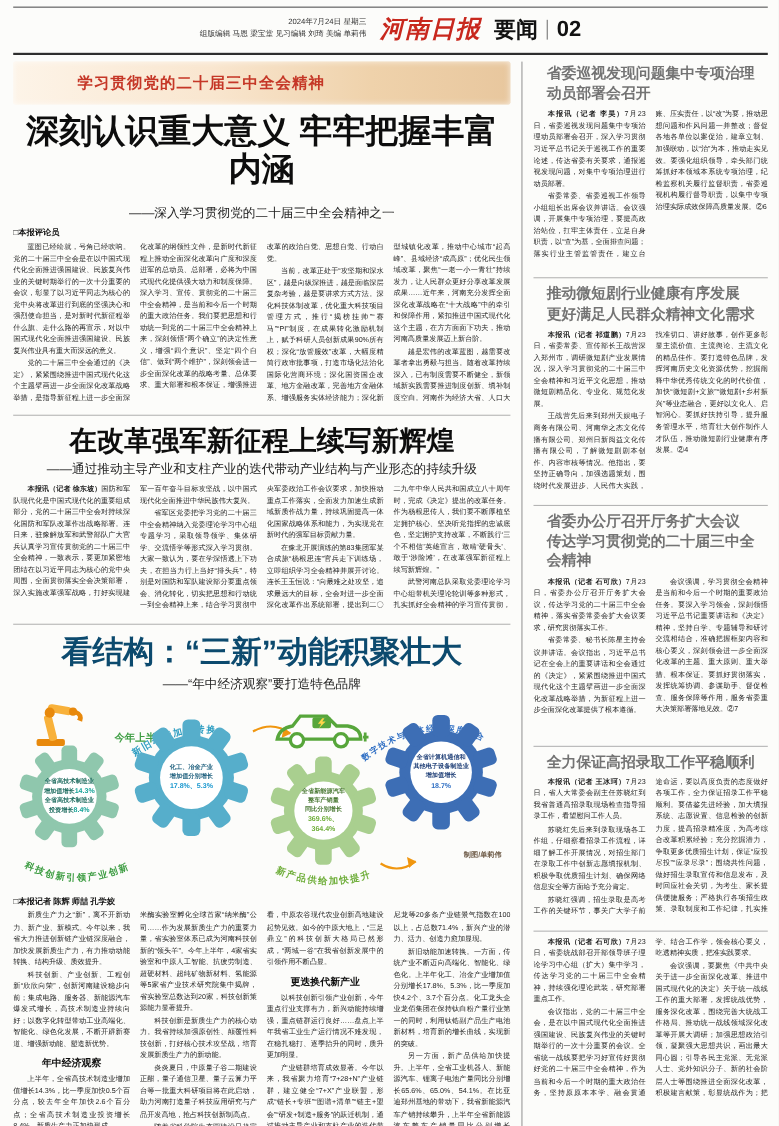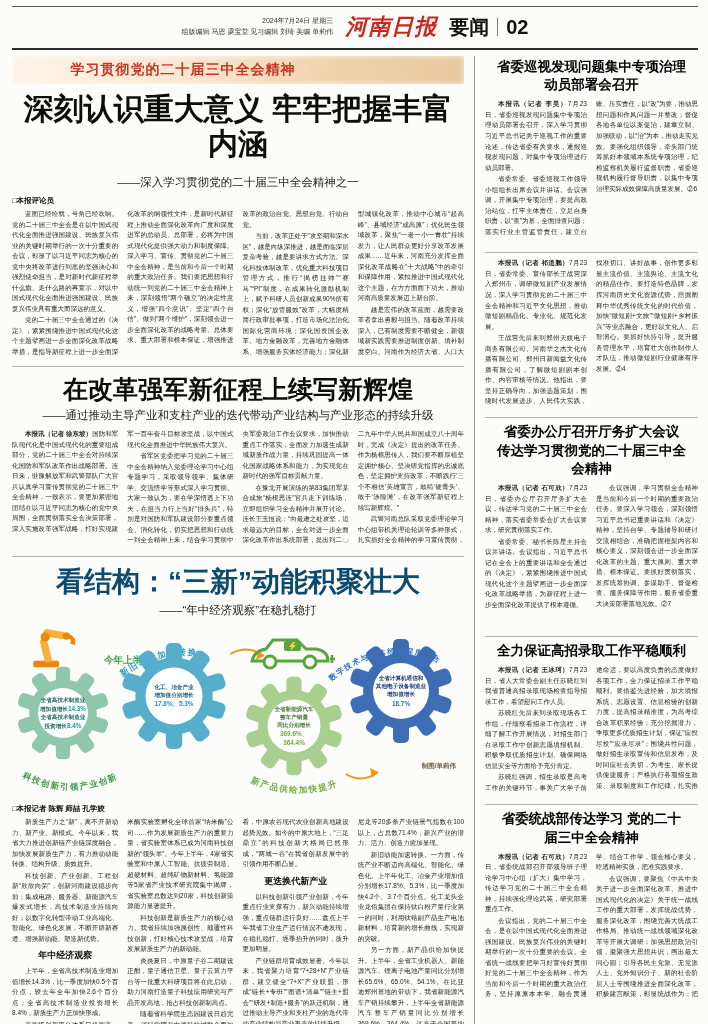--- a/index.html
+++ b/index.html
@@ -9,39 +9,39 @@
   .page-header{border-top:1px solid #555;border-bottom:2px solid #2e2e2e;padding:5px 0 6px;display:flex;align-items:center;justify-content:center;gap:12px;}
   .hdr-meta{text-align:right;font-size:7px;line-height:1.55;color:#333;}
   .masthead{color:#c8281e;font-size:22px;font-weight:bold;font-style:italic;font-family:"Liberation Serif",serif;letter-spacing:1px;}
   .section-page{display:flex;align-items:center;gap:8px;font-size:20px;font-weight:bold;color:#111;}
   .section-page .vbar{width:1px;height:18px;background:#777;}
   
   .main{display:flex;margin-top:6px;}
   .col-left{width:452px;}
   .col-right{width:222px;margin-left:10px;padding-left:10px;border-left:1px solid #999;}
   
-  .banner{height:28px;border-radius:2px;background:linear-gradient(90deg,#fdf4e8 0%,#f9e6cf 40%,#efd2ab 72%,#e8c79e 100%);display:flex;align-items:center;justify-content:center;padding-right:110px;box-shadow:inset 0 0 6px rgba(255,255,255,.7);}
+  .banner{height:39px;border-radius:2px;background:linear-gradient(90deg,#fdf4e8 0%,#f9e6cf 40%,#efd2ab 72%,#e8c79e 100%);display:flex;align-items:center;justify-content:center;padding-right:110px;box-shadow:inset 0 0 6px rgba(255,255,255,.7);}
   .banner span{font-size:14px;font-weight:bold;color:#c53727;letter-spacing:1px;}
   
   h1.lead-title{margin:8px 0 14px;font-size:30px;line-height:1.15;text-align:center;letter-spacing:0;color:#0d0d0d;}
   .sub-title{text-align:center;font-size:11.5px;color:#222;margin:2px 0 6px;}
   h2.mid-title{margin:6px 0 2px;font-size:25px;text-align:center;color:#0d0d0d;}
   h2.eco-title{margin:6px 0 2px;font-size:28px;text-align:center;color:#0c4a6e;}
   .byline-sq{font-size:7.5px;font-weight:bold;margin:2px 0 3px;color:#111;font-family:Liberation Serif, serif;}
   
   .flow{column-gap:9px;column-fill:auto;text-align:justify;overflow:hidden;}
   .flow4{column-count:4;}
   .flow2{column-count:2;}
   .para{font-size:6.5px;line-height:1.62;text-indent:2em;margin:0 0 1px;color:#1d1d1d;}
   .para b{font-weight:bold;}
   .plist{display:contents;}
   h4.subhead{column-span:none;text-align:center;font-size:9px;margin:5px 0 4px;color:#0d0d0d;}
   .hrule{border:none;border-top:1px solid #b5b5b5;margin:7px 0 5px;}
   
-  .r-title{font-size:13.5px;font-weight:bold;line-height:1.35;margin:2px 12px 5px;color:#000000;text-align:center;}
+  .r-title{font-size:13.5px;font-weight:bold;line-height:1.35;margin:2px 12px 5px;color:#737373;}
   
   .graphic{position:relative;width:452px;height:178px;margin:4px 0 2px;overflow:hidden;}
   .gear{position:absolute;}
   .gear svg{display:block;width:100%;height:100%;}
   .gear-text{position:absolute;inset:24% 20%;display:flex;flex-direction:column;align-items:center;justify-content:center;text-align:center;font-size:5.6px;line-height:1.45;font-weight:bold;}
   .g1 .gear-text{color:#1d6b5e;} .g1 .val{color:#17a398;}
   .g2 .gear-text{color:#1e5f7d;} .g2 .val{color:#1897cf;}
   .g3 .gear-text{color:#4b7a35;} .g3 .val{color:#6fae3a;}
   .g4 .gear-text{color:#1f3f77;} .g4 .val{color:#2f6fc4;}
   .val{font-weight:bold;font-size:6.4px;}
@@ -89,21 +89,21 @@
       <h2 class="mid-title">在改革强军新征程上续写新辉煌</h2>
       <div class="sub-title">——通过推动主导产业和支柱产业的迭代带动产业结构与产业形态的持续升级</div>
       <div class="flow flow4" style="height:120px;">
         <p class="para"><b>本报讯（记者 徐东坡）</b><span>国防和军队现代化是中国式现代化的重要组成部分，党的二十届三中全会对持续深化国防和军队改革作出战略部署。连日来，驻豫解放军和武警部队广大官兵认真学习宣传贯彻党的二十届三中全会精神，一致表示，要更加紧密地团结在以习近平同志为核心的党中央周围，全面贯彻落实全会决策部署，深入实施改革强军战略，打好实现建军一百年奋斗目标攻坚战，以中国式现代化全面推进中华民族伟大复兴。</span></p>
         <div class="plist"><p class="para">省军区党委把学习党的二十届三中全会精神纳入党委理论学习中心组专题学习，采取领导领学、集体研学、交流悟学等形式深入学习贯彻。大家一致认为，要在学深悟透上下功夫，在担当力行上当好“排头兵”，特别是对国防和军队建设部分要重点领会、消化转化，切实把思想和行动统一到全会精神上来，结合学习贯彻中央军委政治工作会议要求，加快推动重点工作落实，全面发力加速生成新域新质作战力量，持续巩固提高一体化国家战略体系和能力，为实现党在新时代的强军目标贡献力量。</p><p class="para">在豫北开展演练的第83集团军某合成旅“杨根思连”官兵走下训练场，立即组织学习全会精神并展开讨论。连长王玉恒说：“向最难之处攻坚，追求最远大的目标，全会对进一步全面深化改革作出系统部署，提出到二〇二九年中华人民共和国成立八十周年时，完成《决定》提出的改革任务。作为杨根思传人，我们要不断厚植坚定拥护核心、坚决听党指挥的忠诚底色，坚定拥护支持改革，不断践行‘三个不相信’英雄宣言，敢啃‘硬骨头’、敢于‘涉险滩’，在改革强军新征程上续写新辉煌。”</p><p class="para">武警河南总队采取党委理论学习中心组带机关理论轮训等多种形式，扎实抓好全会精神的学习宣传贯彻，坚决把思想和行动统一到党中央、中央军委和上级决策部署上来。武警河南总队干部白寒表示，全会围绕进一步全面深化改革、推进中国式现代化作出系统部署，广大官兵要深入学习领会全会精神，不断坚定全面深化改革的信心决心，牢牢把握改革强军方向，把进一步全面深化改革的战略部署落到实处，聚力研战谋战，持续掀起实战化练兵热潮，聚力提升胜战本领，在新时代改革强军之路上奋勇前行。</p></div>
       </div>
 
       <hr class="hrule">
 
       <h2 class="eco-title">看结构：“三新”动能积聚壮大</h2>
-      <div class="sub-title">——“年中经济观察”在稳扎稳打</div>
+      <div class="sub-title">——“年中经济观察”要打造特色品牌</div>
 
       <div class="graphic">
 
         <svg class="overlay-svg" width="452" height="178" viewBox="0 0 452 178">
           <defs>
             <path id="arcA" d="M 104 58 Q 166 8 230 50" fill="none"></path>
             <path id="arcB" d="M 8 152 Q 62 182 122 146" fill="none"></path>
             <path id="arcC" d="M 234 156 Q 292 184 352 150" fill="none"></path>
             <path id="arcD" d="M 318 58 Q 384 4 450 52" fill="none"></path>
           </defs>
@@ -262,41 +262,41 @@
 
     <div class="col-right">
 
       <h3 class="r-title">省委巡视发现问题集中专项治理动员部署会召开</h3>
       <div class="flow flow2" style="height:146px;">
         <p class="para"><b>本报讯（记者 李昊）</b><span>7月23日，省委巡视发现问题集中专项治理动员部署会召开，深入学习贯彻习近平总书记关于巡视工作的重要论述，传达省委有关要求，通报巡视发现问题，对集中专项治理进行动员部署。</span></p>
         <div class="plist"><p class="para">省委常委、省委巡视工作领导小组组长出席会议并讲话。会议强调，开展集中专项治理，要提高政治站位，扛牢主体责任，立足自身职责，以“查”为基，全面排查问题；落实行业主管监管责任，建立台账、压实责任，以“改”为要，推动思想问题和作风问题一并整改；督促各地各单位以案促治，建章立制、加强联动，以“治”为本，推动走实见效。要强化组织领导，牵头部门统筹抓好本领域本系统专项治理，纪检监察机关履行监督职责，省委巡视机构履行督导职责，以集中专项治理实际成效保障高质量发展。②6</p></div>
       </div>
       <hr class="hrule">
 
+      <h3 class="r-title">推动微短剧行业健康有序发展 更好满足人民群众精神文化需求</h3>
       <div class="flow flow2" style="height:152px;">
         <p class="para"><b>本报讯（记者 祁道鹏）</b><span>7月23日，省委常委、宣传部长王战营深入郑州市，调研微短剧产业发展情况，深入学习贯彻党的二十届三中全会精神和习近平文化思想，推动微短剧精品化、专业化、规范化发展。</span></p>
         <div class="plist"><p class="para">王战营先后来到郑州天娱电子商务有限公司、河南华之杰文化传播有限公司、郑州日新阅益文化传播有限公司，了解微短剧剧本创作、内容审核等情况。他指出，要坚持正确导向，加强选题策划，围绕时代发展进步、人民伟大实践，找准切口、讲好故事，创作更多彰显主流价值、主流舆论、主流文化的精品佳作。要打造特色品牌，发挥河南历史文化资源优势，挖掘阐释中华优秀传统文化的时代价值，加快“微短剧+文旅”“微短剧+乡村振兴”等业态融合，更好以文化人、启智润心。要抓好扶持引导，提升服务管理水平，培育壮大创作制作人才队伍，推动微短剧行业健康有序发展。②4</p></div>
       </div>
       <hr class="hrule">
 
       <h3 class="r-title">省委办公厅召开厅务扩大会议 传达学习贯彻党的二十届三中全会精神</h3>
       <div class="flow flow2" style="height:146px;">
         <p class="para"><b>本报讯（记者 石可欣）</b><span>7月23日，省委办公厅召开厅务扩大会议，传达学习党的二十届三中全会精神，落实省委常委会扩大会议要求，研究贯彻落实工作。</span></p>
         <div class="plist"><p class="para">省委常委、秘书长陈星主持会议并讲话。会议指出，习近平总书记在全会上的重要讲话和全会通过的《决定》，紧紧围绕推进中国式现代化这个主题擘画进一步全面深化改革战略举措，为新征程上进一步全面深化改革提供了根本遵循。</p><p class="para">会议强调，学习贯彻全会精神是当前和今后一个时期的重要政治任务。要深入学习领会，深刻领悟习近平总书记重要讲话和《决定》精神，坚持自学、专题辅导和研讨交流相结合，准确把握框架内容和核心要义，深刻领会进一步全面深化改革的主题、重大原则、重大举措、根本保证。要抓好贯彻落实，发挥统筹协调、参谋助手、督促检查、服务保障等作用，服务省委重大决策部署落地见效。②7</p></div>
       </div>
       <hr class="hrule">
 
       <h3 class="r-title">全力保证高招录取工作平稳顺利</h3>
       <div class="flow flow2" style="height:132px;">
         <p class="para"><b>本报讯（记者 王冰珂）</b><span>7月23日，省人大常委会副主任苏晓红到我省普通高招录取现场检查指导招录工作，看望慰问工作人员。</span></p>
         <div class="plist"><p class="para">苏晓红先后来到录取现场各工作组，仔细察看招录工作流程，详细了解工作开展情况，对招生部门在录取工作中创新志愿填报机制、积极争取优质招生计划、确保网络信息安全等方面给予充分肯定。</p><p class="para">苏晓红强调，招生录取是高考工作的关键环节，事关广大学子前途命运，要以高度负责的态度做好各项工作，全力保证招录工作平稳顺利。要借鉴先进经验，加大填报系统、志愿设置、信息检验的创新力度，提高招录精准度，为高考综合改革积累经验；充分挖掘潜力，争取更多优质招生计划，保证“应投尽投”“应录尽录”；围绕共性问题，做好招生录取宣传和信息发布，及时回应社会关切，为考生、家长提供便捷服务；严格执行各项招生政策、录取制度和工作纪律，扎实推进“阳光招生”，捍卫高招公平公正。②7</p></div>
       </div>
       <hr class="hrule">
 
-      <h3 class="r-title">省委统战部传达学习 党的二十届三中全会精神</h3>
       <div class="flow flow2" style="height:150px;">
         <p class="para"><b>本报讯（记者 石可欣）</b><span>7月23日，省委统战部召开部领导班子理论学习中心组（扩大）集中学习，传达学习党的二十届三中全会精神，持续强化理论武装，研究部署重点工作。</span></p>
         <div class="plist"><p class="para">会议指出，党的二十届三中全会，是在以中国式现代化全面推进强国建设、民族复兴伟业的关键时期举行的一次十分重要的会议。全省统一战线要把学习好宣传好贯彻好党的二十届三中全会精神，作为当前和今后一个时期的重大政治任务，坚持原原本本学、融会贯通学、结合工作学，领会核心要义，吃透精神实质，把准实践要求。</p><p class="para">会议强调，要聚焦《中共中央关于进一步全面深化改革、推进中国式现代化的决定》关于统一战线工作的重大部署，发挥统战优势，服务深化改革，围绕完善大统战工作格局、推动统一战线领域深化改革等开展大调研；加强思想政治引领，凝聚强大思想共识，画出最大同心圆；引导各民主党派、无党派人士、党外知识分子、新的社会阶层人士等围绕推进全面深化改革，积极建言献策，彰显统战作为；把民营经济“十大行动”作为促进“两个健康”的有效抓手，助推我省民营企业加快发展新质生产力。要守牢统战阵地，防化风险隐患，以统一战线一域之稳定为全省大局之稳定尽责任作贡献。②7</p></div>
       </div>
 
     </div>
   </div>
 </div>
 
 </body></html>

